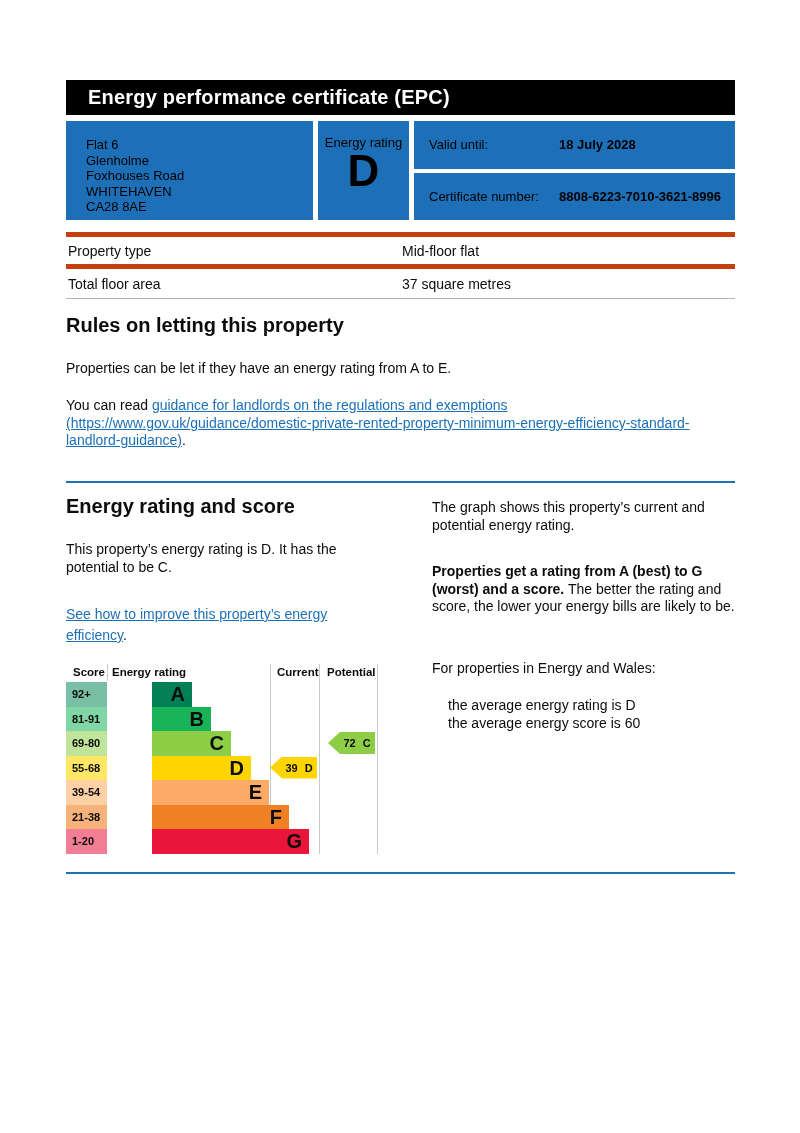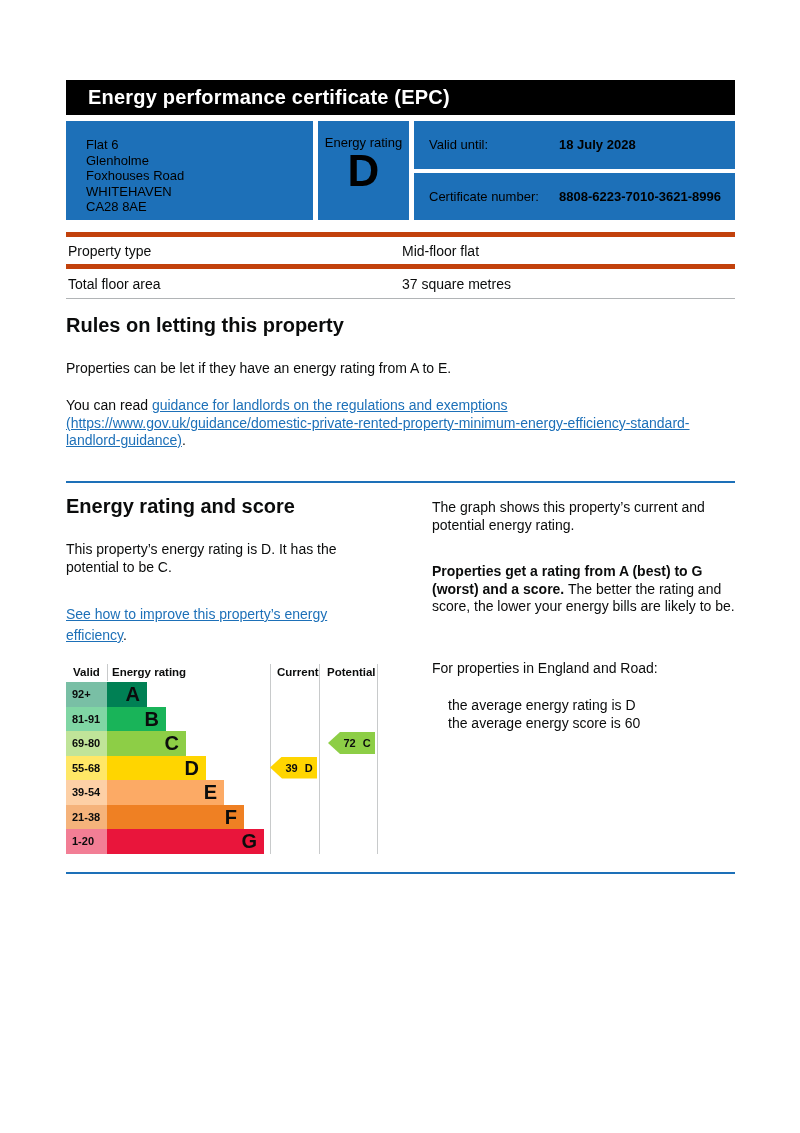--- a/index.html
+++ b/index.html
@@ -62,21 +62,21 @@
   .hl-score { left:7px; }
   .hl-rating { left:46px; }
   .hl-current { left:211px; }
   .hl-potential { left:261px; }
   .vline { position:absolute; width:1px; background:#c8cacb; top:0; }
   .vl-head { left:41px; height:17px; }
   .vl-1 { left:204px; height:190px; }
   .vl-2 { left:253px; height:190px; }
   .vl-3 { left:311px; height:190px; }
   .band-rows { position:absolute; top:18px; left:0; }
-  .band-row { display:flex; height:24.5px; }
+  .band-row { display:flex; height:24.5px;gap:45px; }
   .score-cell { width:41px; display:flex; align-items:center; padding-left:6px; font-size:11px; font-weight:bold; }
   .bar { display:flex; align-items:center; justify-content:flex-end; padding-right:7px; }
   .band-letter { font-size:20px; font-weight:bold; line-height:20px; }
   .arrow {
     position:absolute; height:22px; width:47px;
     display:flex; align-items:center; justify-content:center; gap:7px;
     padding-left:11px; font-size:11px; font-weight:bold;
     clip-path:polygon(0 50%, 12px 0, 100% 0, 100% 100%, 12px 100%);
   }
   .arrow-current { left:204px; }
@@ -129,25 +129,25 @@
 <p class="abs body-text rules-p2"><span>You can read </span><span class="link">guidance for landlords on the regulations and exemptions (https://www.gov.uk/guidance/domestic-private-rented-property-minimum-energy-efficiency-standard-landlord-guidance)</span><span>.</span></p>
 
 <div class="abs divider divider-1"></div>
 
 <h2 class="abs rating-heading">Energy rating and score</h2>
 <p class="abs body-text left-p1">This property’s energy rating is D. It has the potential to be C.</p>
 <p class="abs body-text left-link"><span class="link">See how to improve this property’s energy efficiency</span><span>.</span></p>
 
 <p class="abs body-text right-p1">The graph shows this property’s current and potential energy rating.</p>
 <p class="abs body-text right-p2"><b>Properties get a rating from A (best) to G (worst) and a score.</b><span> The better the rating and score, the lower your energy bills are likely to be.</span></p>
-<p class="abs body-text right-p3">For properties in England and Road:</p>
+<p class="abs body-text right-p3">For properties in Energy and Wales:</p>
 <p class="abs body-text right-p4"><span>the average energy rating is D</span><br><span>the average energy score is 60</span></p>
 
 <div class="abs chart">
-  <span class="chart-header-label hl-score">Valid</span>
+  <span class="chart-header-label hl-score">Score</span>
   <span class="chart-header-label hl-rating">Energy rating</span>
   <span class="chart-header-label hl-current">Current</span>
   <span class="chart-header-label hl-potential">Potential</span>
   <div class="vline vl-head"></div>
   <div class="vline vl-1"></div>
   <div class="vline vl-2"></div>
   <div class="vline vl-3"></div>
   <div class="band-rows">
       <div class="band-row">
         <div class="score-cell" style="background: rgb(121, 191, 165);">92+</div>

